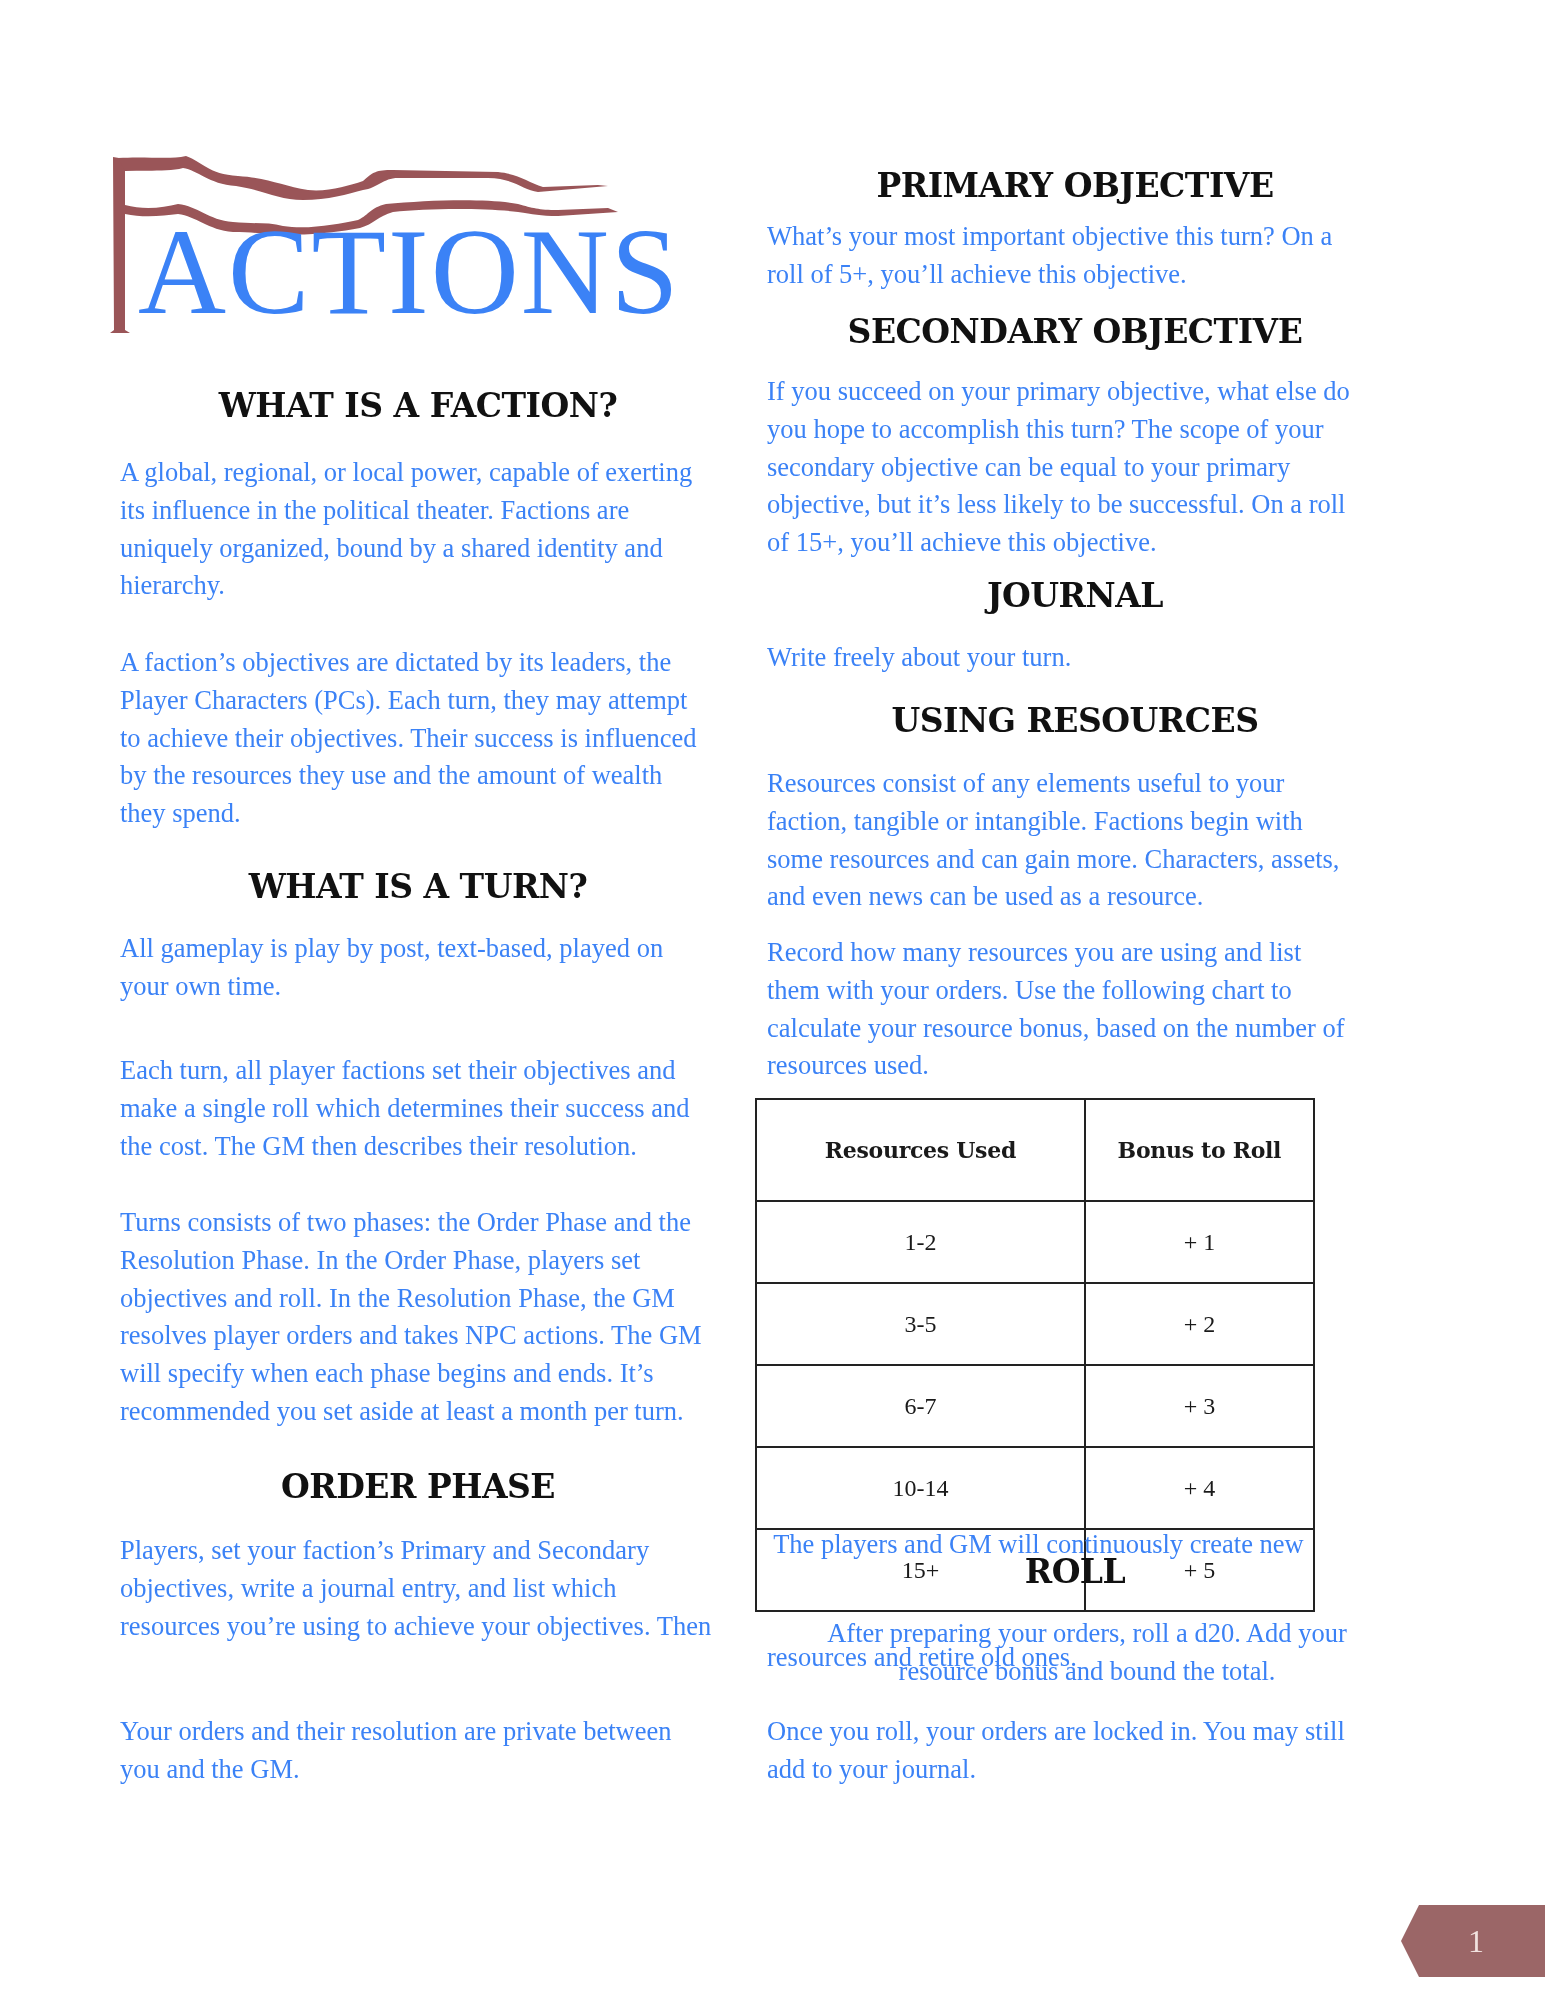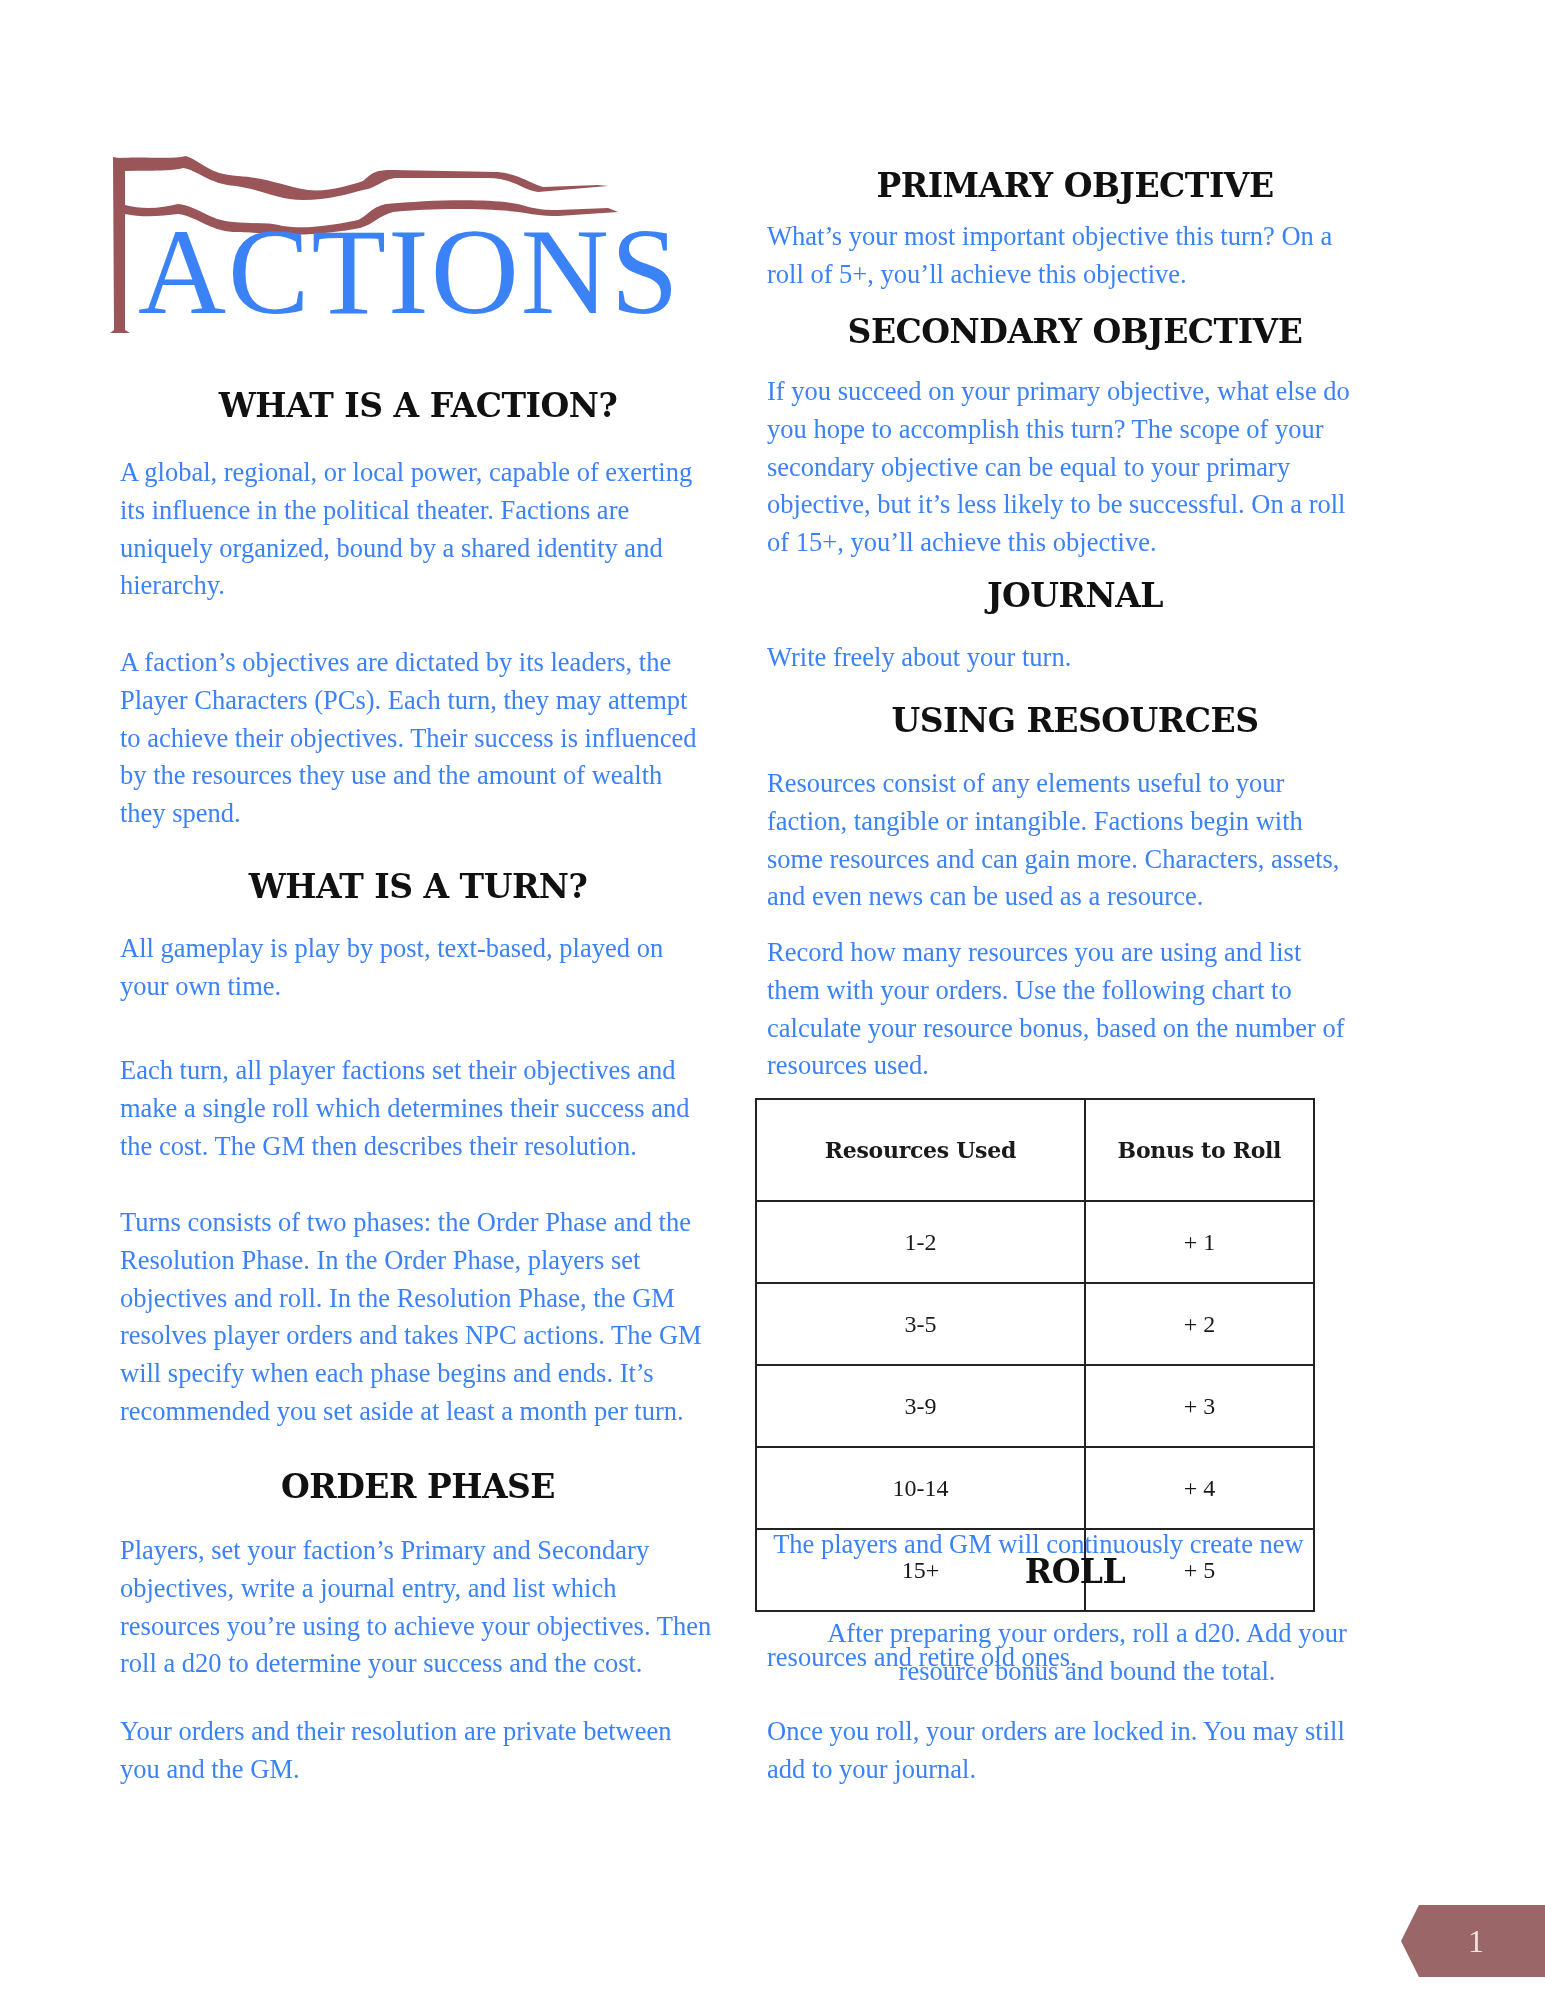--- a/index.html
+++ b/index.html
@@ -79,21 +79,20 @@
   <div>resolves player orders and takes NPC actions. The GM</div>
   <div>will specify when each phase begins and ends. It’s</div>
   <div>recommended you set aside at least a month per turn.</div>
 </div>
 
 <h2 class="blk h left" style="top:1467px;">ORDER PHASE</h2>
 <div class="blk p left" style="top:1520px;">
   <div>Players, set your faction’s Primary and Secondary</div>
   <div>objectives, write a journal entry, and list which</div>
   <div>resources you’re using to achieve your objectives. Then</div>
-  <div>roll a d20 to determine your success and the cost.</div>
 </div>
 <div class="blk p left" style="top:1701px;">
   <div>Your orders and their resolution are private between</div>
   <div>you and the GM.</div>
 </div>
 
 <h2 class="blk h right" style="top:166px;">PRIMARY OBJECTIVE</h2>
 <div class="blk p right" style="top:206px;">
   <div>What’s your most important objective this turn? On a</div>
   <div>roll of 5+, you’ll achieve this objective.</div>
@@ -141,21 +140,21 @@
   <tbody>
     <tr>
       <td>1-2</td>
       <td>+ 1</td>
     </tr>
     <tr>
       <td>3-5</td>
       <td>+ 2</td>
     </tr>
     <tr>
-      <td>3-9</td>
+      <td>6-7</td>
       <td>+ 3</td>
     </tr>
     <tr>
       <td>10-14</td>
       <td>+ 4</td>
     </tr>
     <tr>
       <td>15+</td>
       <td>+ 5</td>
     </tr>

